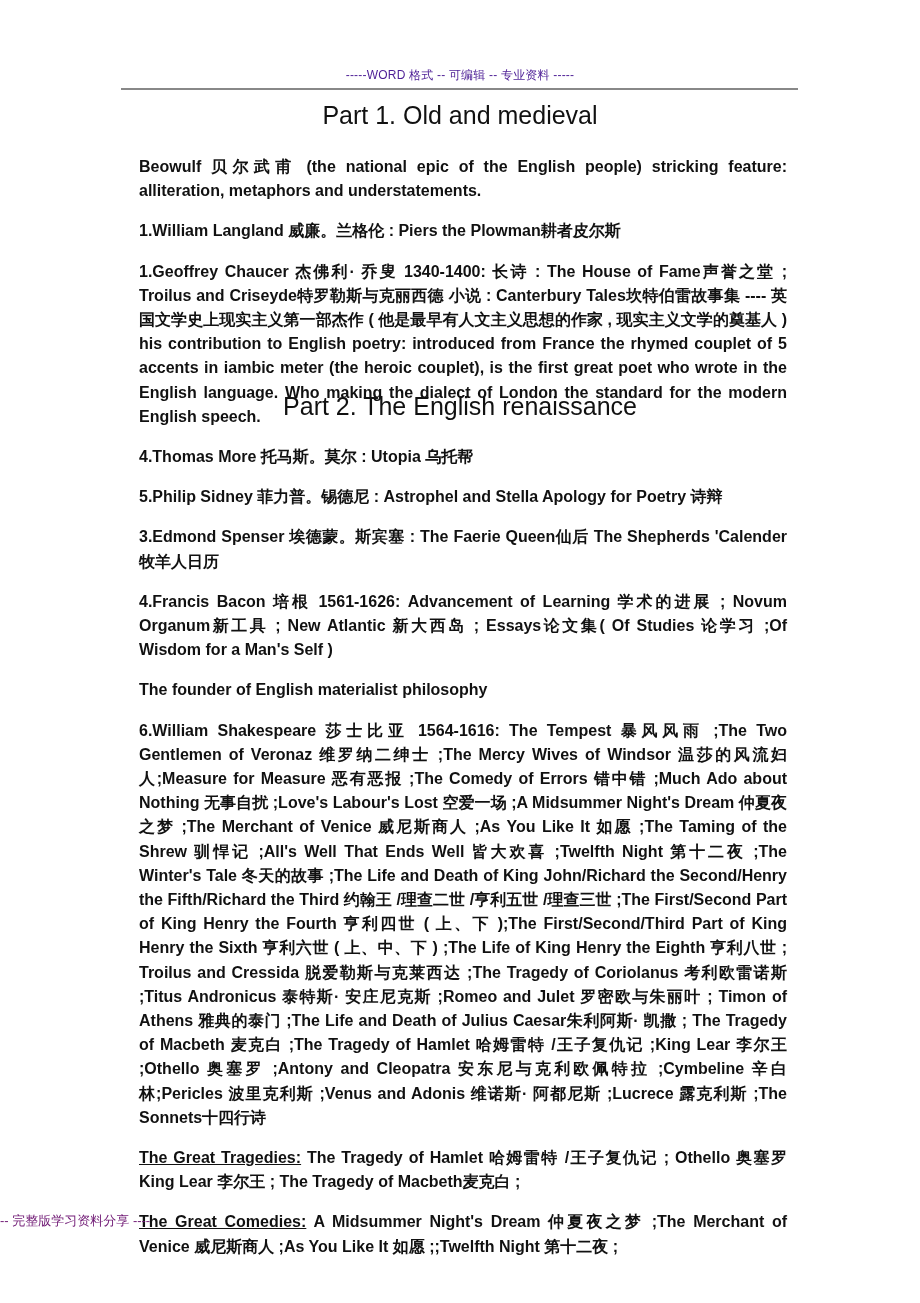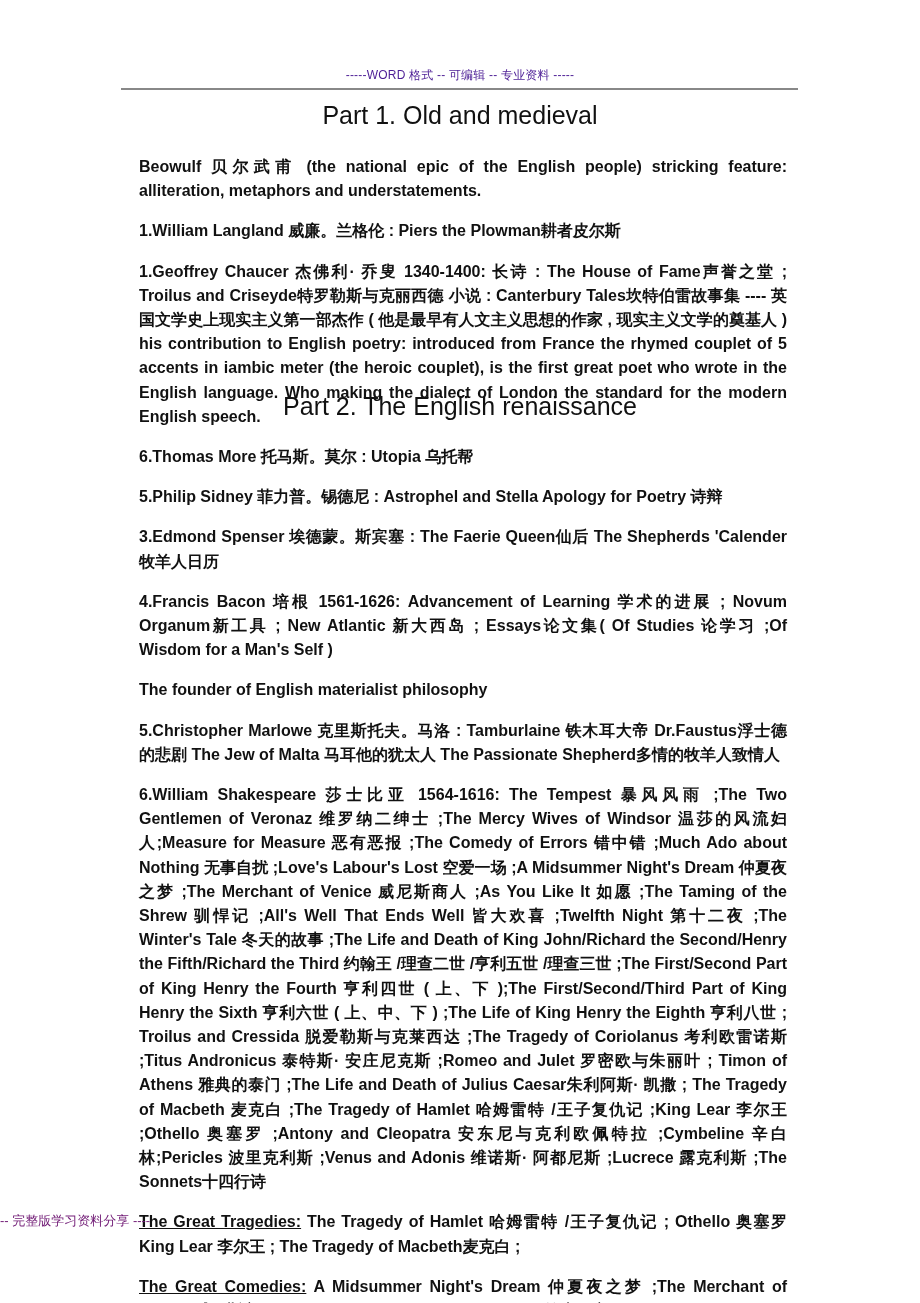--- a/index.html
+++ b/index.html
@@ -25,24 +25,23 @@
 
 <div class="body-block" style="top:139px;">
   <p class="para">Beowulf  贝尔武甫   (the national epic of the English people) stricking feature: alliteration, metaphors and understatements.</p>
   <p class="para">1.William Langland    威廉。兰格伦 :    Piers the Plowman耕者皮尔斯</p>
   <p class="para">1.Geoffrey Chaucer  杰佛利· 乔叟  1340-1400:     长诗 : The House of Fame声誉之堂 ; Troilus and Criseyde特罗勒斯与克丽西德         小说 : Canterbury Tales坎特伯雷故事集 ---- 英国文学史上现实主义第一部杰作 ( 他是最早有人文主义思想的作家 , 现实主义文学的奠基人 )  his contribution to English poetry: introduced from France the rhymed couplet of 5 accents in iambic meter (the heroic couplet), is the first great poet who wrote in the English language. Who making the dialect of London the standard for the modern English speech.</p>
 </div>
 
 <div class="section-title" style="top:392px;">Part 2. The English renaissance</div>
 
 <div class="body-block" style="top:429px;">
-  <p class="para">6.Thomas More  托马斯。莫尔 :  Utopia 乌托帮</p>
+  <p class="para">4.Thomas More  托马斯。莫尔 :  Utopia 乌托帮</p>
   <p class="para">5.Philip Sidney  菲力普。锡德尼 :  Astrophel and Stella   Apology for Poetry 诗辩</p>
   <p class="para">3.Edmond Spenser 埃德蒙。斯宾塞 : The Faerie Queen仙后  The Shepherds 'Calender 牧羊人日历</p>
   <p class="para">4.Francis  Bacon  培根   1561-1626:  Advancement  of  Learning  学术的进展  ;  Novum Organum新工具 ; New Atlantic 新大西岛 ; Essays论文集( Of Studies 论学习 ;Of Wisdom for a Man's Self )</p>
   <p class="para">The founder of English materialist philosophy</p>
-  <p class="para">5.Christopher Marlowe   克里斯托夫。马洛 : Tamburlaine 铁木耳大帝   Dr.Faustus浮士德的悲剧   The Jew of Malta 马耳他的犹太人    The Passionate Shepherd多情的牧羊人致情人</p>
   <p class="para">6.William   Shakespeare 莎士比亚  1564-1616:  The  Tempest 暴风风雨 ;The  Two Gentlemen  of  Veronaz 维罗纳二绅士  ;The  Mercy  Wives  of  Windsor 温莎的风流妇人;Measure for Measure 恶有恶报 ;The Comedy of Errors 错中错 ;Much Ado about Nothing 无事自扰 ;Love's Labour's Lost 空爱一场 ;A Midsummer Night's Dream 仲夏夜之梦 ;The Merchant of Venice 威尼斯商人 ;As You Like It 如愿 ;The Taming of the Shrew 驯悍记 ;All's Well That Ends Well 皆大欢喜 ;Twelfth Night 第十二夜 ;The Winter's Tale 冬天的故事 ;The Life and Death of King John/Richard the Second/Henry the Fifth/Richard the Third 约翰王 /理查二世 /亨利五世 /理查三世 ;The First/Second Part of King Henry the Fourth 亨利四世 ( 上、下 );The First/Second/Third Part of King Henry the Sixth 亨利六世 ( 上、中、下 ) ;The Life of King Henry the Eighth 亨利八世 ; Troilus and Cressida 脱爱勒斯与克莱西达 ;The Tragedy of Coriolanus 考利欧雷诺斯 ;Titus Andronicus 泰特斯· 安庄尼克斯 ;Romeo and Julet 罗密欧与朱丽叶 ;  Timon of Athens 雅典的泰门 ;The Life and Death of Julius Caesar朱利阿斯· 凯撒 ;  The Tragedy of Macbeth 麦克白 ;The Tragedy of Hamlet 哈姆雷特 /王子复仇记 ;King Lear 李尔王 ;Othello 奥塞罗 ;Antony and Cleopatra 安东尼与克利欧佩特拉 ;Cymbeline 辛白林;Pericles 波里克利斯 ;Venus and Adonis 维诺斯· 阿都尼斯 ;Lucrece 露克利斯 ;The Sonnets十四行诗</p>
   <p class="para"><span class="ul">The Great Tragedies:</span><span> The Tragedy of Hamlet 哈姆雷特 /王子复仇记 ; Othello 奥塞罗 King Lear 李尔王 ; The Tragedy of Macbeth麦克白 ;</span></p>
   <p class="para"><span class="ul">The Great Comedies:</span><span> A Midsummer Night's Dream 仲夏夜之梦 ;The Merchant of Venice 威尼斯商人 ;As You Like It 如愿 ;;Twelfth Night 第十二夜 ;</span></p>
 </div>
 
 <div class="page-footer">-- 完整版学习资料分享    ----</div>
 
 </body></html>

